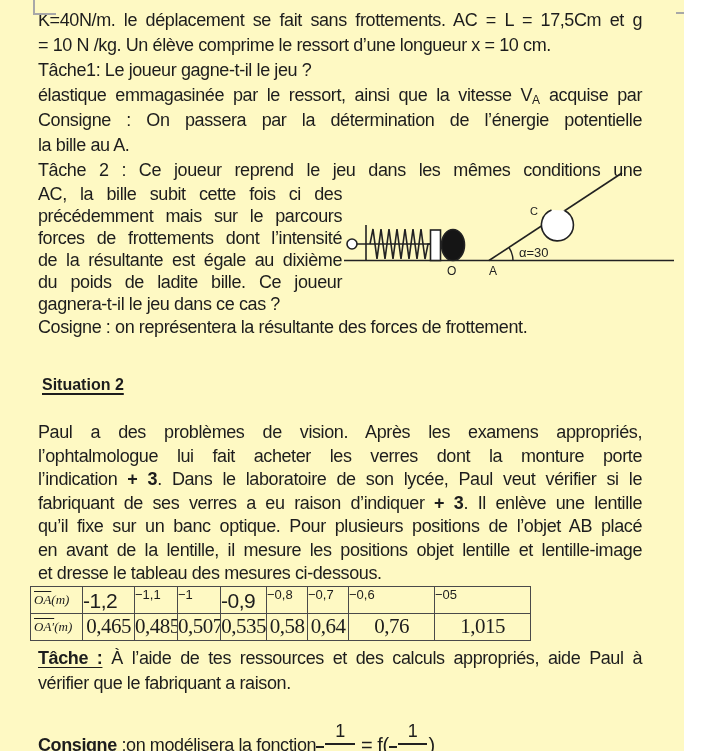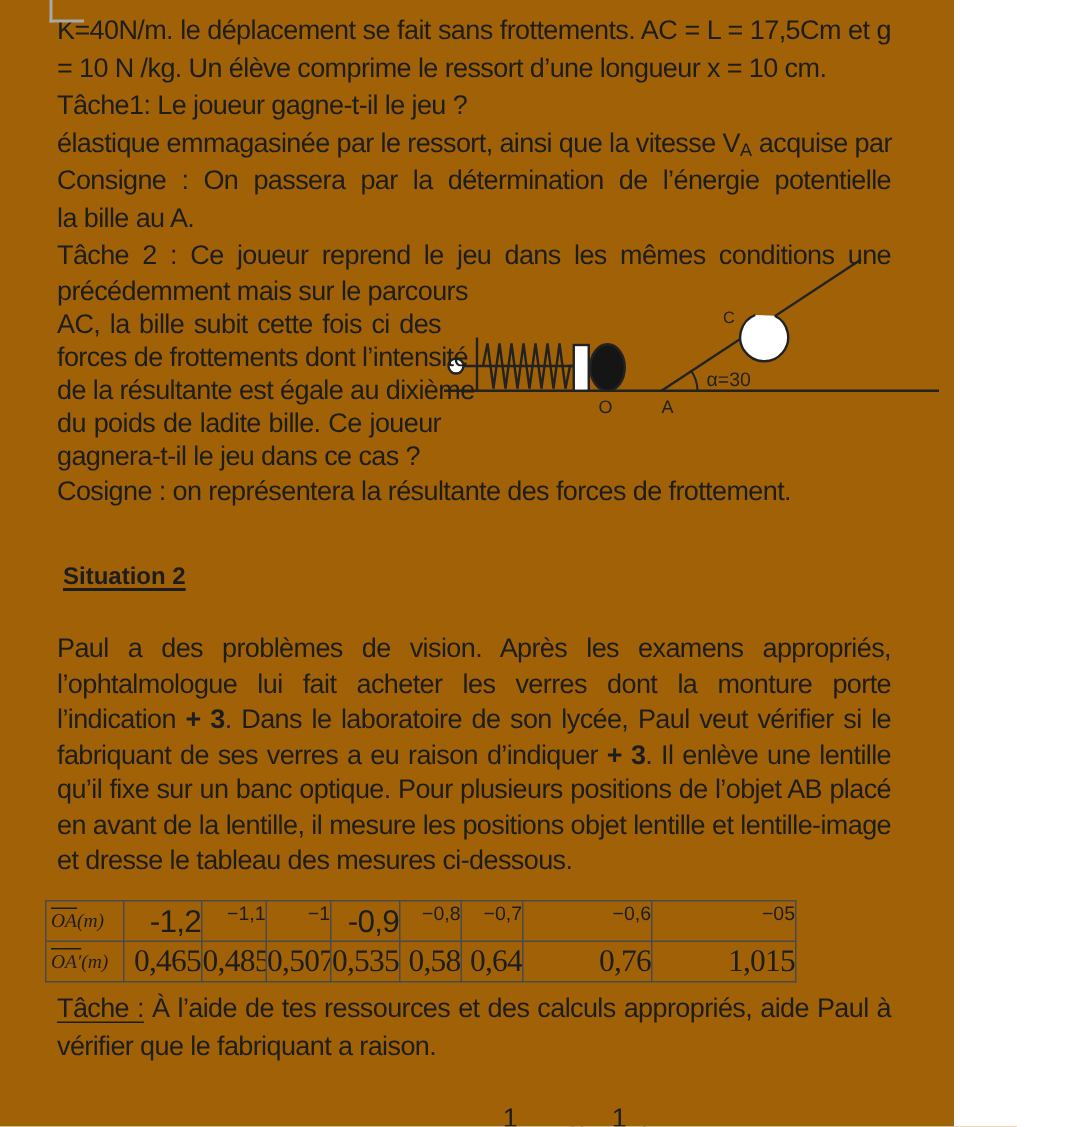--- a/index.html
+++ b/index.html
@@ -1,17 +1,17 @@
 <!DOCTYPE html>
 <html><head>
 <meta charset="utf-8">
 <style>
   html,body { margin:0; padding:0; background:#fff; }
   .page {
-    position:relative; width:636px; height:751px; background:#a16207;
+    position:relative; width:684px; height:751px; background:#fef9c3;
     font-family:"Liberation Sans", sans-serif; color:#1d1d1d;
     padding:8px 42px 0 38px; box-sizing:border-box; overflow:hidden;
   }
   
   .mark-tl { position:absolute; left:33px; top:0; width:21px; height:13px;
     border-left:2px solid #a8a8a8; border-bottom:2px solid #a8a8a8; }
   .mark-tr { position:absolute; left:676px; top:0; width:24px; height:12px;
     border-right:2px solid #a8a8a8; border-bottom:2px solid #a8a8a8; }
 
   .ln { font-size:18px; line-height:25px; height:25px; letter-spacing:-0.4px;
@@ -29,37 +29,37 @@
   svg text { font-family:"Liberation Sans", sans-serif; fill:#222; }
 
   .sec-title { font-size:16px; font-weight:bold; margin:32px 0 0 4px;
     height:25px; line-height:25px; text-decoration:underline;
     text-underline-offset:3px; text-decoration-thickness:2px; }
 
   .paulp { margin-top:24px; }
   .paulp .ln { line-height:23.5px; height:23.5px; }
 
   table.mtable { border-collapse:collapse; table-layout:fixed;
-    width:500px; margin:14px 0 0 -8px; }
+    width:500px; margin:0 0 0 -8px; }
   .mtable td, .mtable th { border:1.5px solid #4a4a4a; overflow:hidden;
-    white-space:nowrap; padding:0;text-align:right; }
+    white-space:nowrap; padding:0; }
   .mtable tr { height:27px; }
   .mtable th { font-family:"Liberation Serif", serif; font-style:italic;
     font-weight:normal; font-size:13px; text-align:left; padding-left:3px;
     vertical-align:middle; }
   .ovl { text-decoration:overline; }
   .cell-big { font-size:21px; letter-spacing:-0.5px; vertical-align:bottom;
     text-align:left; padding:0 0 2px 6px; }
   .cell-sm { font-size:13px; vertical-align:top; text-align:left;
     padding:1px 0 0 6px; }
   .cell-r2 { font-size:21px; letter-spacing:-0.5px; text-align:center;
     vertical-align:middle;font-family:Liberation Serif, serif; }
 
   .tache-block { margin-top:5px; }
-  .tache-label { font-weight:normal; text-decoration:underline;
+  .tache-label { font-weight:bold; text-decoration:underline;
     text-underline-offset:3px; }
 
   .consigne-row { margin-top:20px; display:flex; align-items:center;
     font-size:18px; letter-spacing:-0.4px; height:60px; }
   .keepws { white-space:pre; }
   .frac { display:inline-flex; flex-direction:column; align-items:center;
     margin:0 1px; }
   .frac .num { line-height:21px; padding:0 10px 1px; border-bottom:2px solid #222; }
   .frac .den { line-height:22px; padding-top:3px; }
   .sdash { width:8px; height:2px; background:#222; margin-top:2px; }
@@ -94,22 +94,22 @@
           <line x1="147" y1="97.5" x2="280" y2="10"></line>
           <path d="M 171 97.5 A 24 24 0 0 0 167 84.5" stroke-width="1.4"></path>
           <path d="M 209.5 47 A 16 16 0 1 0 222.5 47.5" fill="#fff"></path>
         </g>
         <text x="188" y="52" font-size="11">C</text>
         <text x="177" y="94" font-size="13">α=30</text>
         <text x="105" y="112" font-size="12">O</text>
         <text x="147" y="112" font-size="12">A</text>
       </svg>
     </div>
+    <div class="ln just">AC, la bille subit cette fois ci des</div>
     <div class="ln just">précédemment mais sur le parcours</div>
-    <div class="ln just">AC, la bille subit cette fois ci des</div>
     <div class="ln just">forces de frottements dont l’intensité</div>
     <div class="ln just">de la résultante est égale au dixième</div>
     <div class="ln just">du poids de ladite bille. Ce joueur</div>
     <div class="ln">gagnera-t-il le jeu dans ce cas ?</div>
   </div>
   <div class="ln">Cosigne : on représentera la résultante des forces de frottement.</div>
 
   <div class="sec-title">Situation 2</div>
 
   <div class="paulp">

